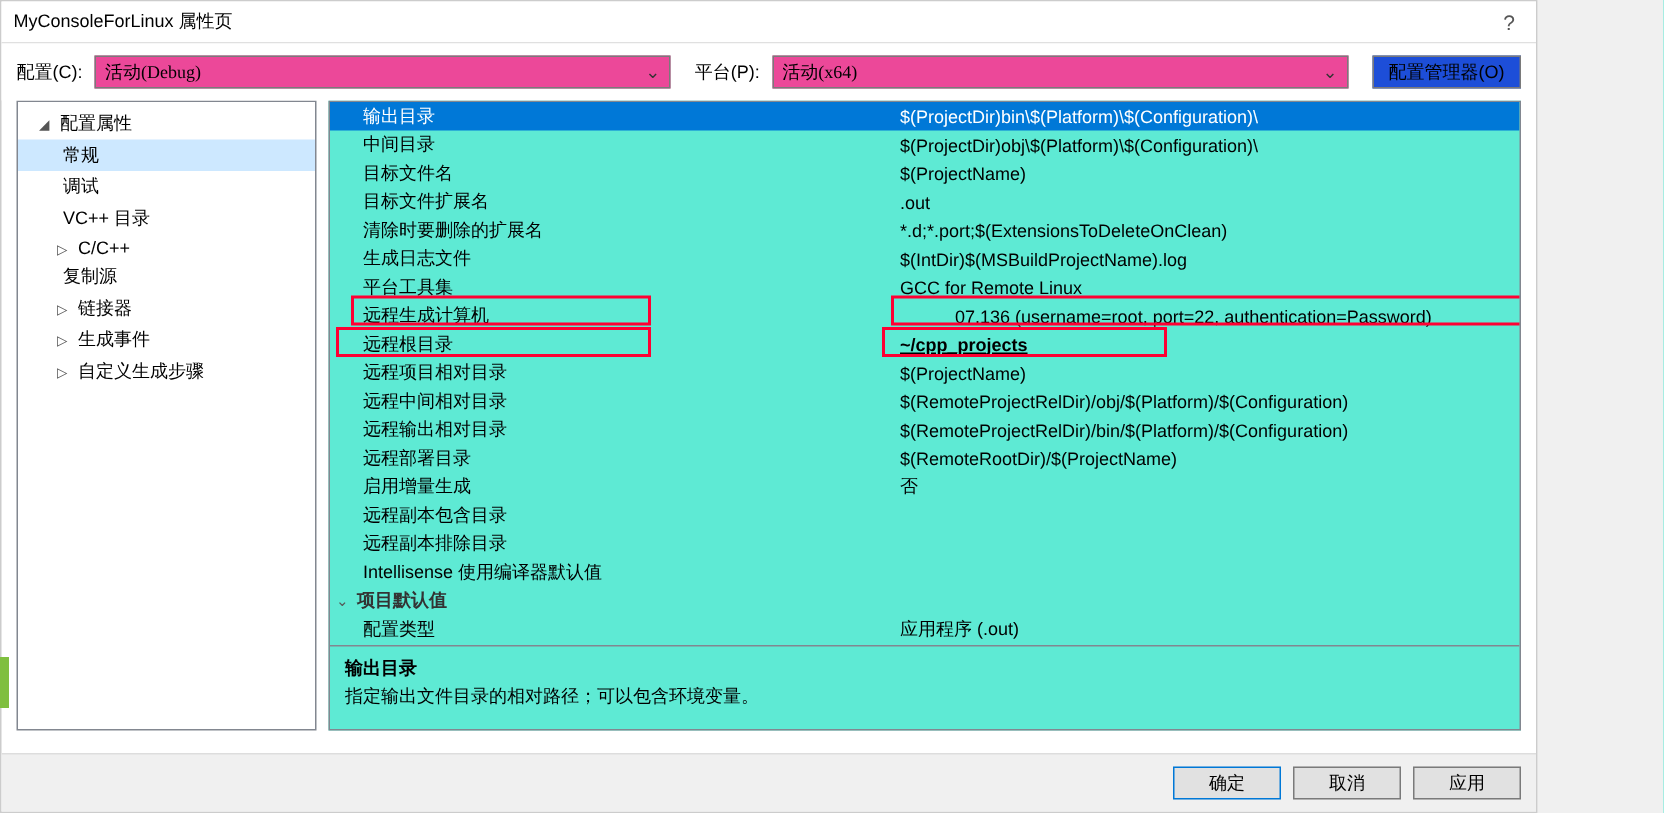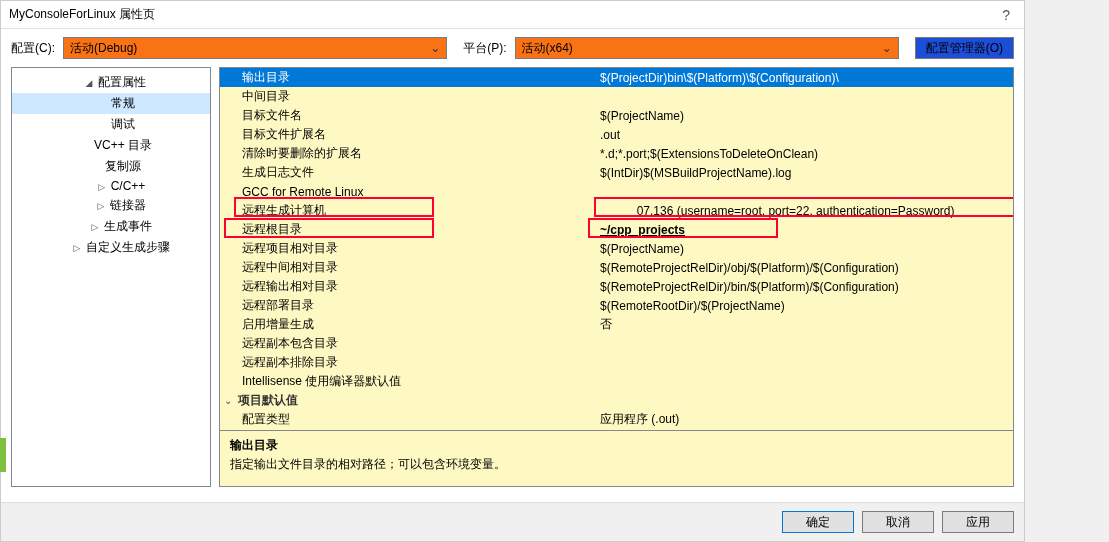--- a/index.html
+++ b/index.html
@@ -3,36 +3,36 @@
 <meta charset="utf-8">
 <style>
   * { box-sizing: border-box; margin: 0; padding: 0; }
   body { font-family: "Microsoft YaHei", "Segoe UI", sans-serif; font-size: 12px; background: #f0f0f0; width: 1109px; height: 542px; overflow: hidden; color: #000; }
   .window { background: #fff; border: 1px solid #ccc; width: 1025px; height: 542px; display: flex; flex-direction: column; }
   .titlebar { height: 28px; background: #fff; border-bottom: 1px solid #e0e0e0; display: flex; align-items: center; padding: 0 8px; }
   .titlebar-text { flex: 1; }
   .titlebar-help { font-size: 14px; color: #555; padding: 0 6px; cursor: pointer; }
   .config-row { display: flex; align-items: center; padding: 8px 10px; gap: 6px; background:#fff; }
   .config-row label { margin-right: 2px; }
-  .combo { display: flex; align-items: center; border: 1px solid #7a7a7a; background: #f97316; height: 22px; padding: 0 4px 0 6px; }
+  .combo { display: flex; align-items: center; border: 1px solid #7a7a7a; background: #ec4899; height: 22px; padding: 0 4px 0 6px; font-family: Liberation Serif, serif; }
   .combo-1 { flex: 1; max-width: 430px; }
   .combo-2 { flex: 1; max-width: 430px; }
   .combo .val { flex: 1; overflow: hidden; text-overflow: ellipsis; white-space: nowrap; }
   .combo .chev { width: 14px; text-align: center; color: #333; }
   .btn { border: 1px solid #7a7a7a; background: #1d4ed8; height: 22px; padding: 0 10px; display: flex; align-items: center; cursor: pointer; }
   .main { flex: 1; display: flex; padding: 0 10px 6px 10px; gap: 8px; overflow: hidden; }
   .tree-panel { width: 200px; border: 1px solid #828790; background: #fff; padding: 4px 0; overflow: auto; height: 420px; }
-  .tree-item { padding: 2px 6px 2px 30px; cursor: default; white-space: nowrap; text-align: center; }
+  .tree-item { padding: 2px 6px 2px 30px; cursor: default; white-space: nowrap; }
   .tree-item.top { padding-left: 14px; font-weight: normal; }
   .tree-item.top::before { content: "◢"; font-size: 9px; color: #555; margin-right: 4px; display: inline-block; width: 10px; }
   .tree-item.expand { padding-left: 26px; }
   .tree-item.expand::before { content: "▷"; font-size: 9px; color: #555; margin-right: 4px; display: inline-block; width: 10px; }
   .tree-item.selected { background: #cde8ff; }
   .tree-item.leaf { }
-  .right-panel { flex: 1; display: flex; flex-direction: column; border: 1px solid #828790; background: #fef9c3; height: 420px; overflow: hidden; }
+  .right-panel { flex: 1; display: flex; flex-direction: column; border: 1px solid #828790; background: #5eead4; height: 420px; overflow: hidden; }
   .prop-grid { flex: 1; overflow-y: auto; overflow-x: hidden; position: relative; }
   .prop-grid-inner { position: relative; }
   .prop-row { display: flex; height: 19px; align-items: center; padding-left: 22px; }
   .prop-row .col-name { flex: 0 0 358px; overflow: hidden; white-space: nowrap; }
   .prop-row .col-val { flex: 1; overflow: hidden; white-space: nowrap; text-overflow: ellipsis; }
   .prop-row.selected { background: #0078d7; color: #fff; }
   .group-row { display: flex; height: 19px; align-items: center; padding-left: 4px; color: #333; }
   .group-row .chev { width: 14px; font-size: 10px; color: #555; }
   .group-row .lbl { font-weight: normal; }
   .bold-underline { font-weight: bold; text-decoration: underline; }
@@ -70,54 +70,56 @@
       <span>配置管理器(O)</span>
     </div>
   </div>
 
   <div class="main">
     <div class="tree-panel">
       <div class="tree-item top"><span>配置属性</span></div>
       <div class="tree-item leaf selected"><span>常规</span></div>
       <div class="tree-item leaf"><span>调试</span></div>
       <div class="tree-item leaf"><span>VC++ 目录</span></div>
+      <div class="tree-item expand"><span>C/C++</span></div>
       <div class="tree-item leaf"><span>复制源</span></div>
-      <div class="tree-item expand"><span>C/C++</span></div>
       <div class="tree-item expand"><span>链接器</span></div>
       <div class="tree-item expand"><span>生成事件</span></div>
       <div class="tree-item expand"><span>自定义生成步骤</span></div>
     </div>
 
     <div class="right-panel">
       <div class="prop-grid">
         <div class="prop-grid-inner">
           <div class="prop-row selected">
             <span class="col-name">输出目录</span>
             <span class="col-val">$(ProjectDir)bin\$(Platform)\$(Configuration)\</span>
           </div>
           <div class="prop-row">
             <span class="col-name">中间目录</span>
+            <span class="col-val">$(ProjectDir)obj\$(Platform)\$(Configuration)\</span>
           </div>
           <div class="prop-row">
             <span class="col-name">目标文件名</span>
             <span class="col-val">$(ProjectName)</span>
           </div>
           <div class="prop-row">
             <span class="col-name">目标文件扩展名</span>
             <span class="col-val">.out</span>
           </div>
           <div class="prop-row">
             <span class="col-name">清除时要删除的扩展名</span>
             <span class="col-val">*.d;*.port;$(ExtensionsToDeleteOnClean)</span>
           </div>
           <div class="prop-row">
             <span class="col-name">生成日志文件</span>
             <span class="col-val">$(IntDir)$(MSBuildProjectName).log</span>
           </div>
           <div class="prop-row">
+            <span class="col-name">平台工具集</span>
             <span class="col-val">GCC for Remote Linux</span>
           </div>
           <div class="prop-row">
             <span class="col-name">远程生成计算机</span>
             <span class="col-val"><span style="white-space:pre">           07.136 (username=root, port=22, authentication=Password)</span></span>
           </div>
           <div class="prop-row">
             <span class="col-name">远程根目录</span>
             <span class="col-val bold-underline">~/cpp_projects</span>
           </div>

